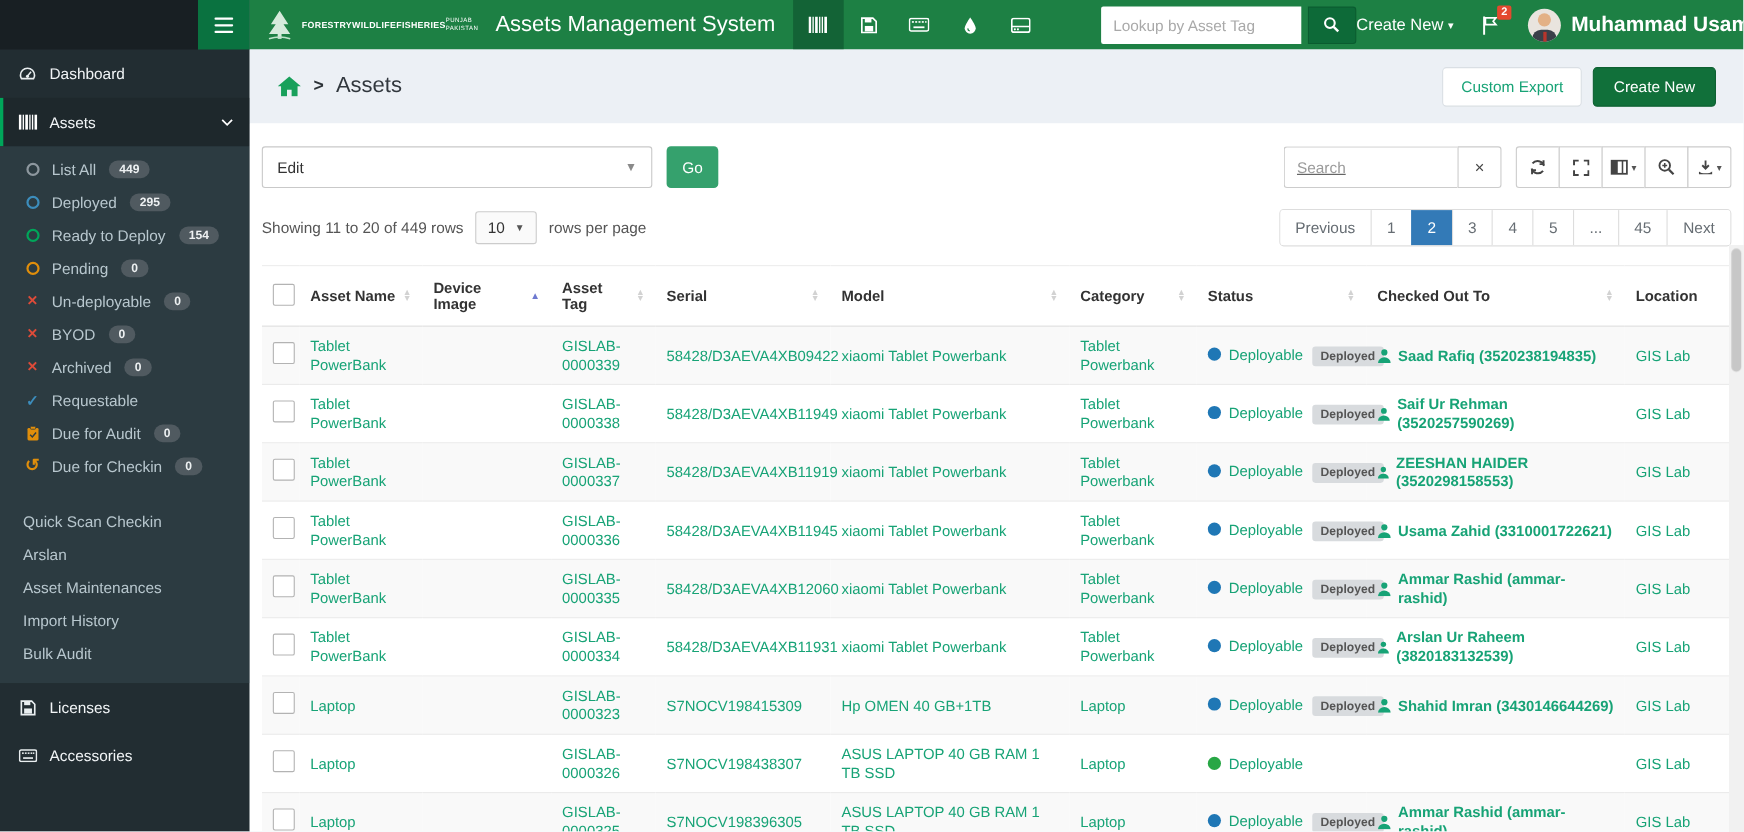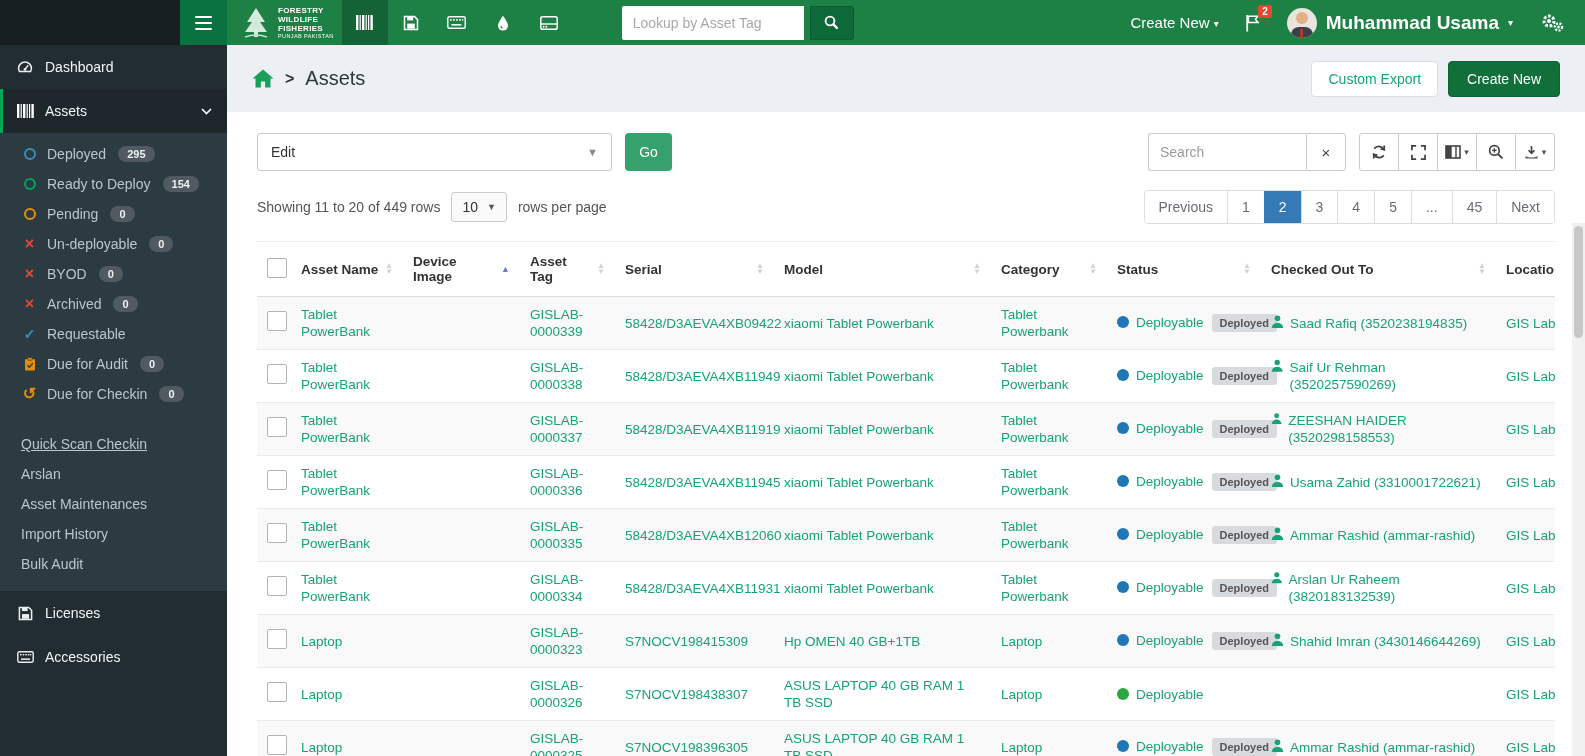--- a/index.html
+++ b/index.html
@@ -17,36 +17,36 @@
   .logo-dark { flex:1; background:#181f23; }
   .hamburger { width:47px; background:#0a7240; display:flex; flex-direction:column; align-items:center; justify-content:center; cursor:pointer; }
   .hamburger .bar { width:17px; height:2px; background:#fff; margin:2px 0; border-radius:1px; }
   .side-nav { flex:1; overflow:hidden; }
   .nav-item { display:flex; align-items:center; height:44px; padding:0 15px; color:#f2f5f7; font-size:14px; gap:10px; cursor:pointer; }
   .nav-item .nicon { width:20px; display:flex; justify-content:center; }
   .nav-item.active { background:#1e282c; border-left:3px solid #00a65a; padding-left:12px; }
   .chev { margin-left:auto; }
   .submenu { background:#2c3b41; padding:6px 0 12px; }
   .sub-item { display:flex; align-items:center; min-height:30px; padding:2px 10px 2px 21px; color:#b8c7ce; font-size:14px; gap:9px; cursor:pointer; }
-  .sub-item.gap-before { margin-top:20px;text-decoration:underline; }
+  .sub-item.gap-before { margin-top:20px; }
   .sub-item .sicon { width:17px; display:inline-flex; justify-content:center; align-items:center; flex-shrink:0; }
   .badge-pill { background:#505a60; color:#eef1f2; font-size:11px; font-weight:bold; padding:2px 9px; border-radius:10px; margin-left:3px; }
   .c-circle { width:12px; height:12px; border-radius:50%; border:2px solid #8d979e; display:inline-block; }
   .c-blue { border-color:#3c8dbc; } .c-green { border-color:#00a65a; } .c-orange { border-color:#e08e0b; }
   .x-red { color:#dd4b39; font-weight:bold; font-size:16px; line-height:12px; }
   .check-blue { color:#3c8dbc; font-weight:bold; font-size:14px; }
   .hist { color:#e08e0b; font-weight:bold; font-size:16px; line-height:14px; }
 
   
   .main { flex:1; display:flex; flex-direction:column; min-width:0; }
 
   
   .topbar { height:45px; background:#1d8044; display:flex; align-items:center; color:#fff; flex-shrink:0; }
   .brand { display:flex; align-items:center; gap:7px; padding:2px 8px 2px 14px; }
-  .logo-stack { display:flex; flex-direction:column; }
+  .logo-stack { display:flex; flex-direction:row;align-items:center; }
   .logo-line { font-size:8px; line-height:9px; font-weight:bold; letter-spacing:.3px; }
   .logo-sub { font-size:5.5px; line-height:7px; letter-spacing:.4px; }
   .app-title { font-size:20px; font-weight:normal; margin:0 16px 0 4px; white-space:nowrap; }
   .top-icons { display:flex; align-self:stretch; }
   .top-icon { width:46px; display:flex; align-items:center; justify-content:center; cursor:pointer; }
   .top-icon.active { background:#136336; }
   .lookup { display:flex; margin-left:50px; }
   .lookup input { width:182px; height:34px; border:none; outline:none; padding:0 11px; font-size:14px; color:#333; border-radius:2px 0 0 2px; font-family:"Liberation Sans", sans-serif; }
   .lookup input::placeholder { color:#a9a9a9; }
   .search-btn { width:44px; height:34px; background:#0d6a38; border:1px solid #0a5c30; border-radius:0 3px 3px 0; margin-left:6px; display:flex; align-items:center; justify-content:center; cursor:pointer; }
@@ -64,27 +64,27 @@
 
   
   .crumb-bar { height:67px; background:#ecf0f5; display:flex; align-items:center; padding:0 25px; flex-shrink:0; }
   .crumbs { display:flex; align-items:center; gap:11px; font-size:20px; color:#31373d; }
   .crumb-sep { font-weight:bold; font-size:16px; color:#2c3237; }
   .crumb-actions { margin-left:auto; display:flex; gap:10px; }
   .btn-export { background:#fff; border:1px solid #dadfe4; color:#17a376; font-size:14px; padding:9px 16px; border-radius:4px; cursor:pointer; font-family:inherit; }
   .btn-create { background:#11703a; border:1px solid #0e6132; color:#fff; font-size:14px; padding:9px 18px; border-radius:4px; cursor:pointer; font-family:inherit; }
 
   
-  .content { flex:1; background:#fff; padding:21px 30px 0; overflow:hidden; position:relative; }
+  .content { flex:1; background:#fff; padding:21px 11px 0; overflow:hidden; position:relative; }
   .toolbar { display:flex; align-items:center; }
   .bulk-select { width:355px; height:38px; border:1px solid #c9c9c9; border-radius:3px; background:#fff; display:flex; align-items:center; padding:0 13px; font-size:14px; color:#333; cursor:pointer; }
   .bulk-caret { margin-left:auto; color:#8a8a8a; font-size:11px; }
   .btn-go { margin-left:13px; width:47px; height:38px; background:#35a16d; color:#fff; border:none; border-radius:4px; font-size:14px; cursor:pointer; font-family:inherit; }
   .table-controls { margin-left:auto; display:flex; align-items:center; }
-  .search-input { width:158px; height:38px; border:1px solid #ccc; border-right:none; border-radius:3px 0 0 3px; padding:0 11px; font-size:14px; color:#555; outline:none; font-family:inherit; }
+  .search-input { width:158px; height:38px; border:1px solid #ccc; border-right:none; border-radius:3px 0 0 3px; padding:0 11px; font-size:14px; color:#555; outline:none; font-family:inherit;text-decoration:underline; }
   .search-input::placeholder { color:#9b9b9b; }
   .clear-btn { width:40px; height:38px; border:1px solid #ccc; background:#fff; border-radius:0 3px 3px 0; font-size:15px; color:#444; cursor:pointer; }
   .btn-group { display:flex; margin-left:13px; }
   .tool-btn { width:40px; height:38px; border:1px solid #ccc; background:#fff; display:flex; align-items:center; justify-content:center; gap:3px; margin-left:-1px; color:#444; cursor:pointer; }
   .tool-btn:first-child { border-radius:3px 0 0 3px; margin-left:0; }
   .tool-btn:last-child { border-radius:0 3px 3px 0; }
   .tool-caret { font-size:9px; color:#555; }
 
   
   .page-row { display:flex; align-items:center; margin-top:19px; font-size:14px; color:#555; }
@@ -105,21 +105,21 @@
   .sorter { display:flex; flex-direction:column; line-height:6.5px; font-size:8px; color:#d2d2d2; margin-left:6px; flex-shrink:0; }
   .sorter .asc-on { color:#6e79d0; font-size:9px; }
   tbody tr { height:53px; }
   tbody tr:nth-child(odd) { background:#f9f9f9; }
   tbody td { padding:8px 10px; border-top:1px solid #ebebeb; vertical-align:middle; line-height:17px; }
   .glink { color:#17a376; text-decoration:none; cursor:pointer; }
   .cb { width:20px; height:20px; border:1px solid #b3b3b3; border-radius:2px; background:#fff; display:inline-block; cursor:pointer; }
   .dot { width:12px; height:12px; border-radius:50%; display:inline-block; margin-right:7px; vertical-align:-1px; }
   .dot-blue { background:#1f77b5; } .dot-green { background:#28a745; }
   .badge-deployed { background:#d8dbde; color:#555; font-size:11px; font-weight:bold; padding:3px 8px; border-radius:3px; margin-left:8px; white-space:nowrap; }
-  .co-cell { display:flex; gap:6px; }
+  .co-cell { display:flex; align-items:center; gap:6px;font-weight:bold; }
   .status-cell { white-space:nowrap; }
 
   
   .v-scroll { position:fixed; right:0; top:223px; bottom:0; width:13px; background:#f1f1f1; }
   .v-thumb { width:9px; margin:3px 2px; height:112px; background:#c7c7c7; border-radius:5px; }
 
   svg { display:block; }
 </style>
 </head>
 <body>
@@ -158,20 +158,27 @@
             </svg>
         </span>
         <span>Assets</span>
         <span class="chev">
           <svg width="11" height="7" viewBox="0 0 11 7">
               <path d="M1 1l4.5 4.5L10 1" stroke="#fff" stroke-width="1.6" fill="none"></path>
             </svg>
         </span>
       </div>
       <div class="submenu" id="assets-submenu">
+  <div class="sub-item">
+    <span class="sicon">
+              <span class="c-circle"></span>
+            </span>
+    <span>List All</span>
+    <span class="badge-pill">449</span>
+  </div>
 
   <div class="sub-item">
     <span class="sicon">
               <span class="c-circle c-blue"></span>
             </span>
     <span>Deployed</span>
     <span class="badge-pill">295</span>
   </div>
 
   <div class="sub-item">
@@ -312,20 +319,21 @@
             <rect x="13" y="26" width="4" height="5" fill="#eaf5ec" opacity="0.9"></rect>
             <path d="M4 31 q11 -4 22 0" stroke="#bfe3ca" stroke-width="1.6" fill="none"></path>
           </svg>
         <div class="logo-stack">
           <span class="logo-line">FORESTRY</span>
           <span class="logo-line">WILDLIFE</span>
           <span class="logo-line">FISHERIES</span>
           <span class="logo-sub">PUNJAB PAKISTAN</span>
         </div>
       </div>
+      <h1 class="app-title">Assets Management System</h1>
 
       <div class="top-icons">
         <div class="top-icon active">
           <svg width="17" height="15" viewBox="0 0 17 15" fill="#fff">
               <rect x="0" width="2.4" height="15"></rect>
               <rect x="3.6" width="1.2" height="15"></rect>
               <rect x="6" width="2.4" height="15"></rect>
               <rect x="9.6" width="1.2" height="15"></rect>
               <rect x="12" width="1.2" height="15"></rect>
               <rect x="14.4" width="2.4" height="15"></rect>

